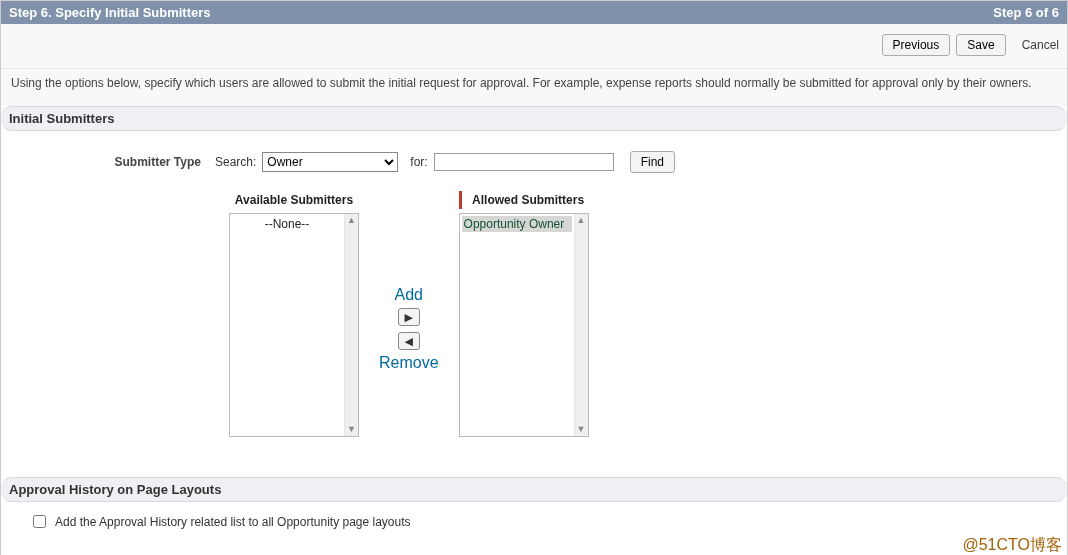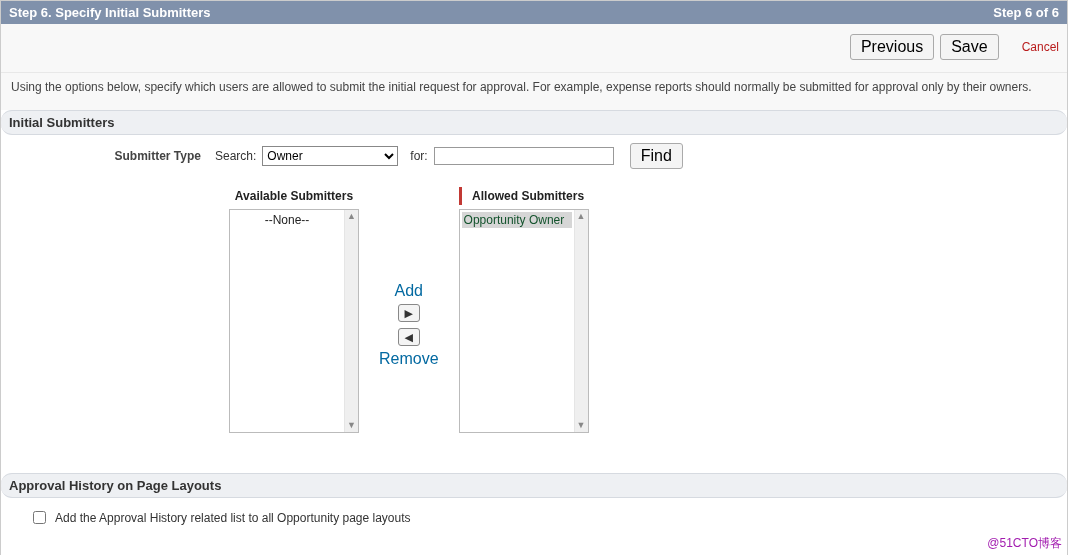--- a/index.html
+++ b/index.html
@@ -28,51 +28,51 @@
     background: #f8f8f8;
     padding: 10px 8px 12px 8px;
     display: flex;
     justify-content: flex-end;
     align-items: center;
     gap: 6px;
     border-bottom: 1px solid #e8e8e8;
   }
   .btn {
     font-family: inherit;
-    font-size: 16px;
+    font-size: 12px;
     padding: 3px 10px;
     background: #f4f4f4;
     border: 1px solid #aaa;
     border-radius: 3px;
     cursor: pointer;
   }
   .cancel-link {
-    color: #b91c1c;
+    color: #404040;
     text-decoration: none;
-    margin-left: 17px;
+    margin-left: 10px;
     cursor: pointer;
   }
   .intro {
     background: #f8f8f8;
     color: #444;
     padding: 6px 10px 14px 10px;
     line-height: 1.45;
   }
   .section-hdr {
     background: #eef0f3;
     border-top: 1px solid #d6dae0;
     border-bottom: 1px solid #d6dae0;
     font-weight: bold;
     font-size: 13px;
     color: #333;
     padding: 4px 8px;
     border-radius: 11px;
   }
   .form-area {
-    padding: 8px 8px 28px 8px;
+    padding: 20px 8px 28px 8px;
   }
   .row-inline {
     display: flex;
     align-items: center;
     gap: 6px;
   }
   .label-right {
     width: 200px;
     text-align: right;
     font-weight: bold;
@@ -191,22 +191,22 @@
     color: #333;
   }
   .chk {
     width: 13px;
     height: 13px;
   }
   .watermark {
     position: absolute;
     right: 6px;
     bottom: 4px;
-    color: #a21caf;
-    font-size: 12px;
+    color: #a16207;
+    font-size: 16px;
     pointer-events: none;
   }
   .page-wrap { position: relative; width: 1068px; }
 </style>
 </head>
 <body>
 
 <div class="page-wrap">
 <div class="page">
 

